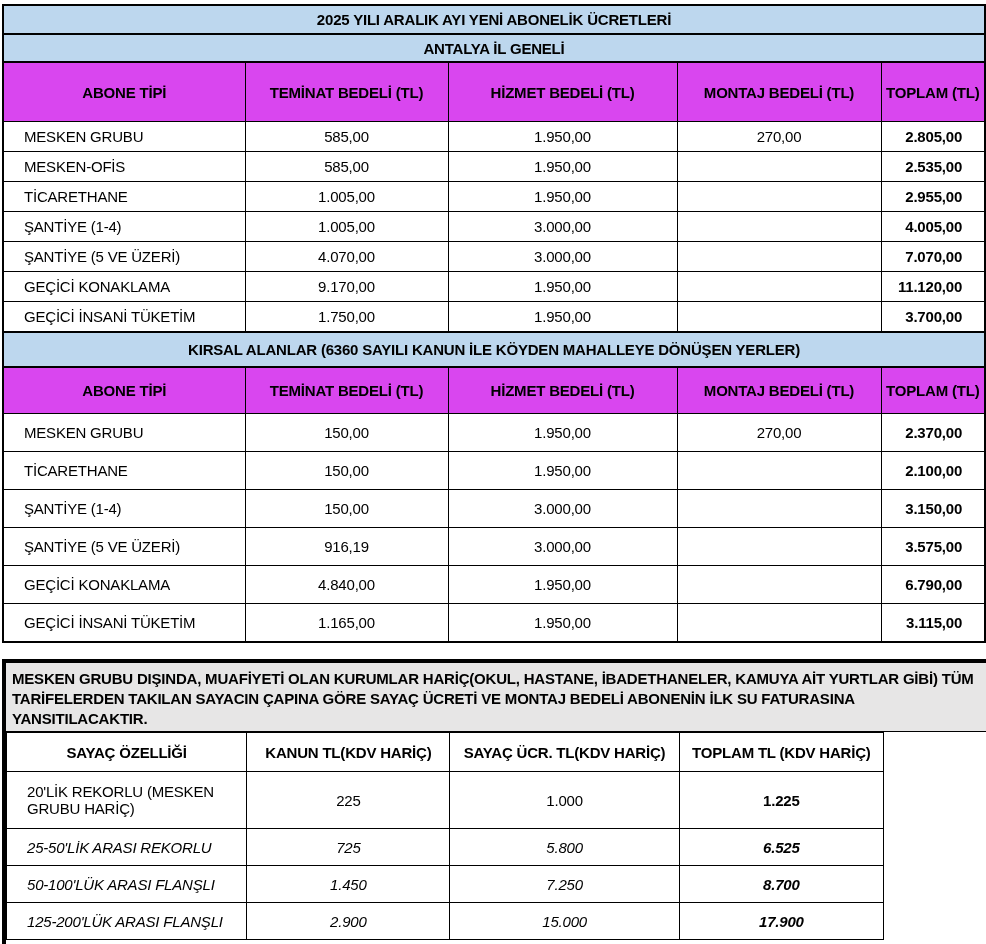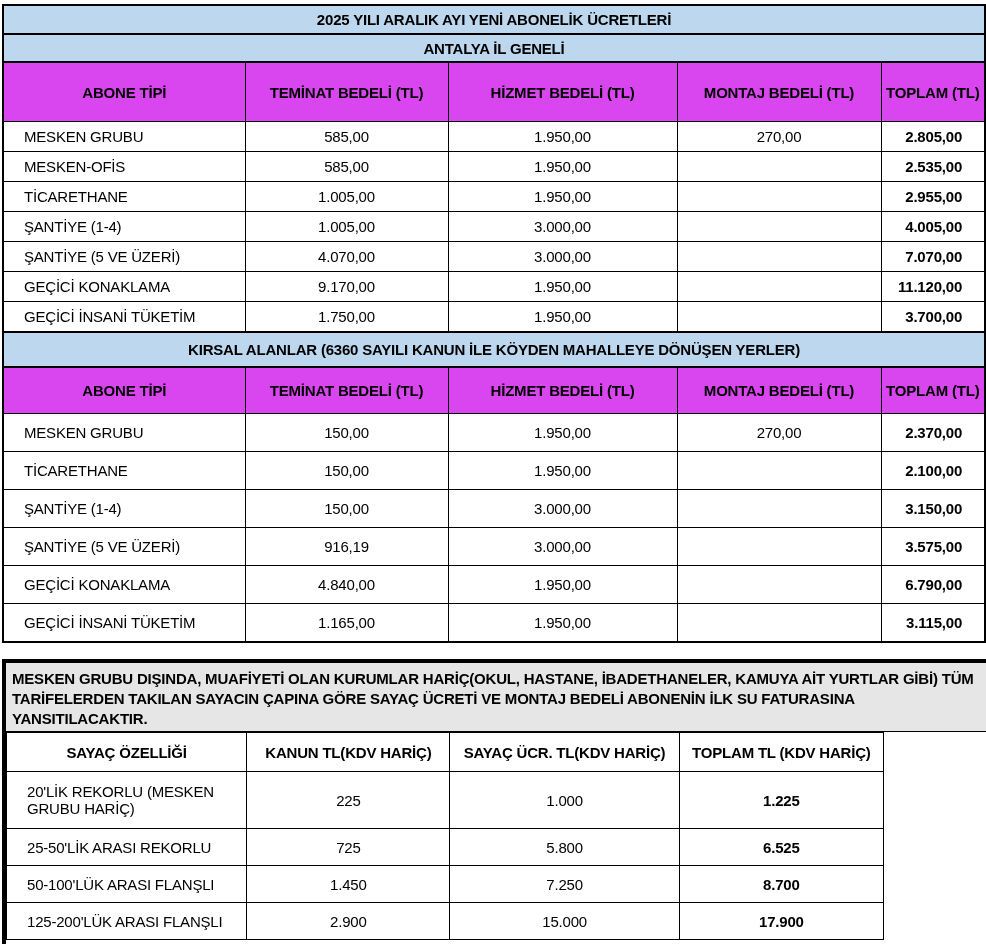--- a/index.html
+++ b/index.html
@@ -47,21 +47,21 @@
     border-bottom:1px solid #000;
     box-sizing:border-box;
     height:73px;
     padding:6px 8px 0 6px;
     font-weight:bold; font-size:15px; line-height:20px; letter-spacing:-0.2px;
   }
   .meter-table { width:878px; }
   .meter-table td { border:1px solid #000; font-size:15px; letter-spacing:-0.2px; }
   .m-head td { height:36px; background:#fff; font-weight:bold; text-align:center; }
   .m-row1 td { height:54px; }
-  .m-row  td { height:34px; }
+  .m-row  td { height:34px;font-style:italic; }
   .meter-table td.mtotal { text-align:center; font-weight:bold;margin-left:44px; }
   .bottom-spacer { height:18px; }
 </style>
 </head>
 <body>
 
 <div class="sheet">
 
   <table class="fee-table">
     <colgroup>

